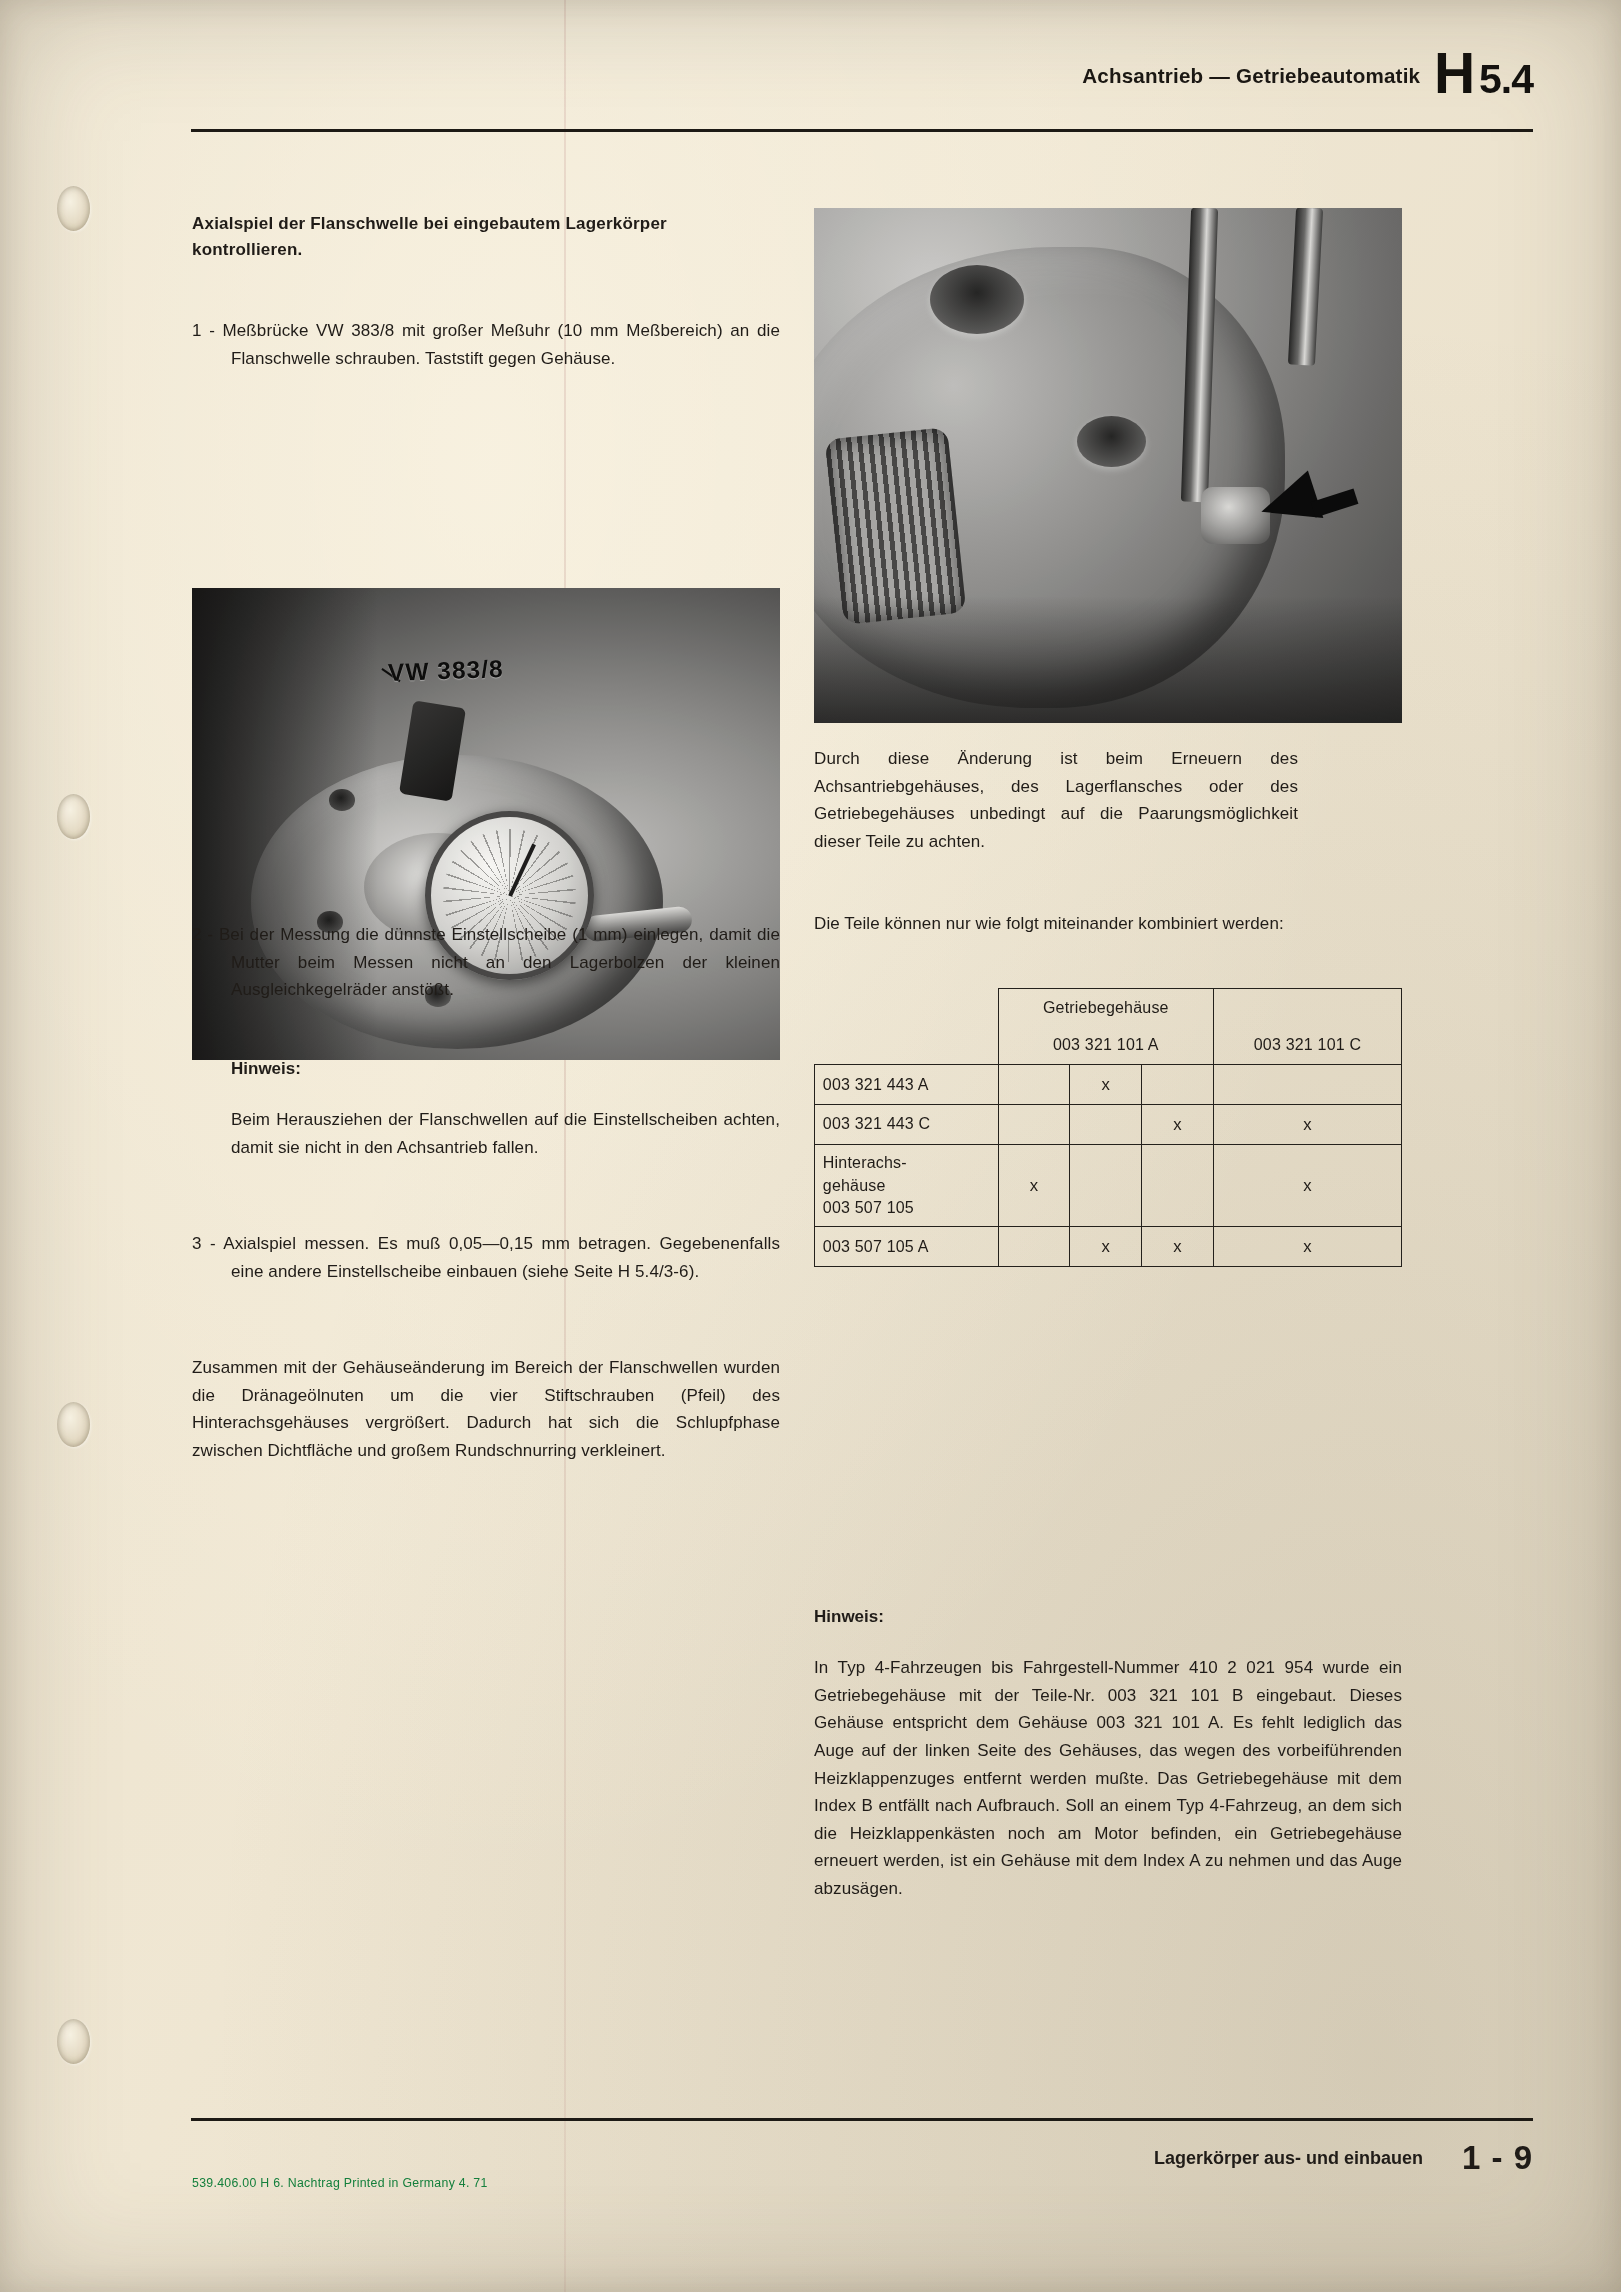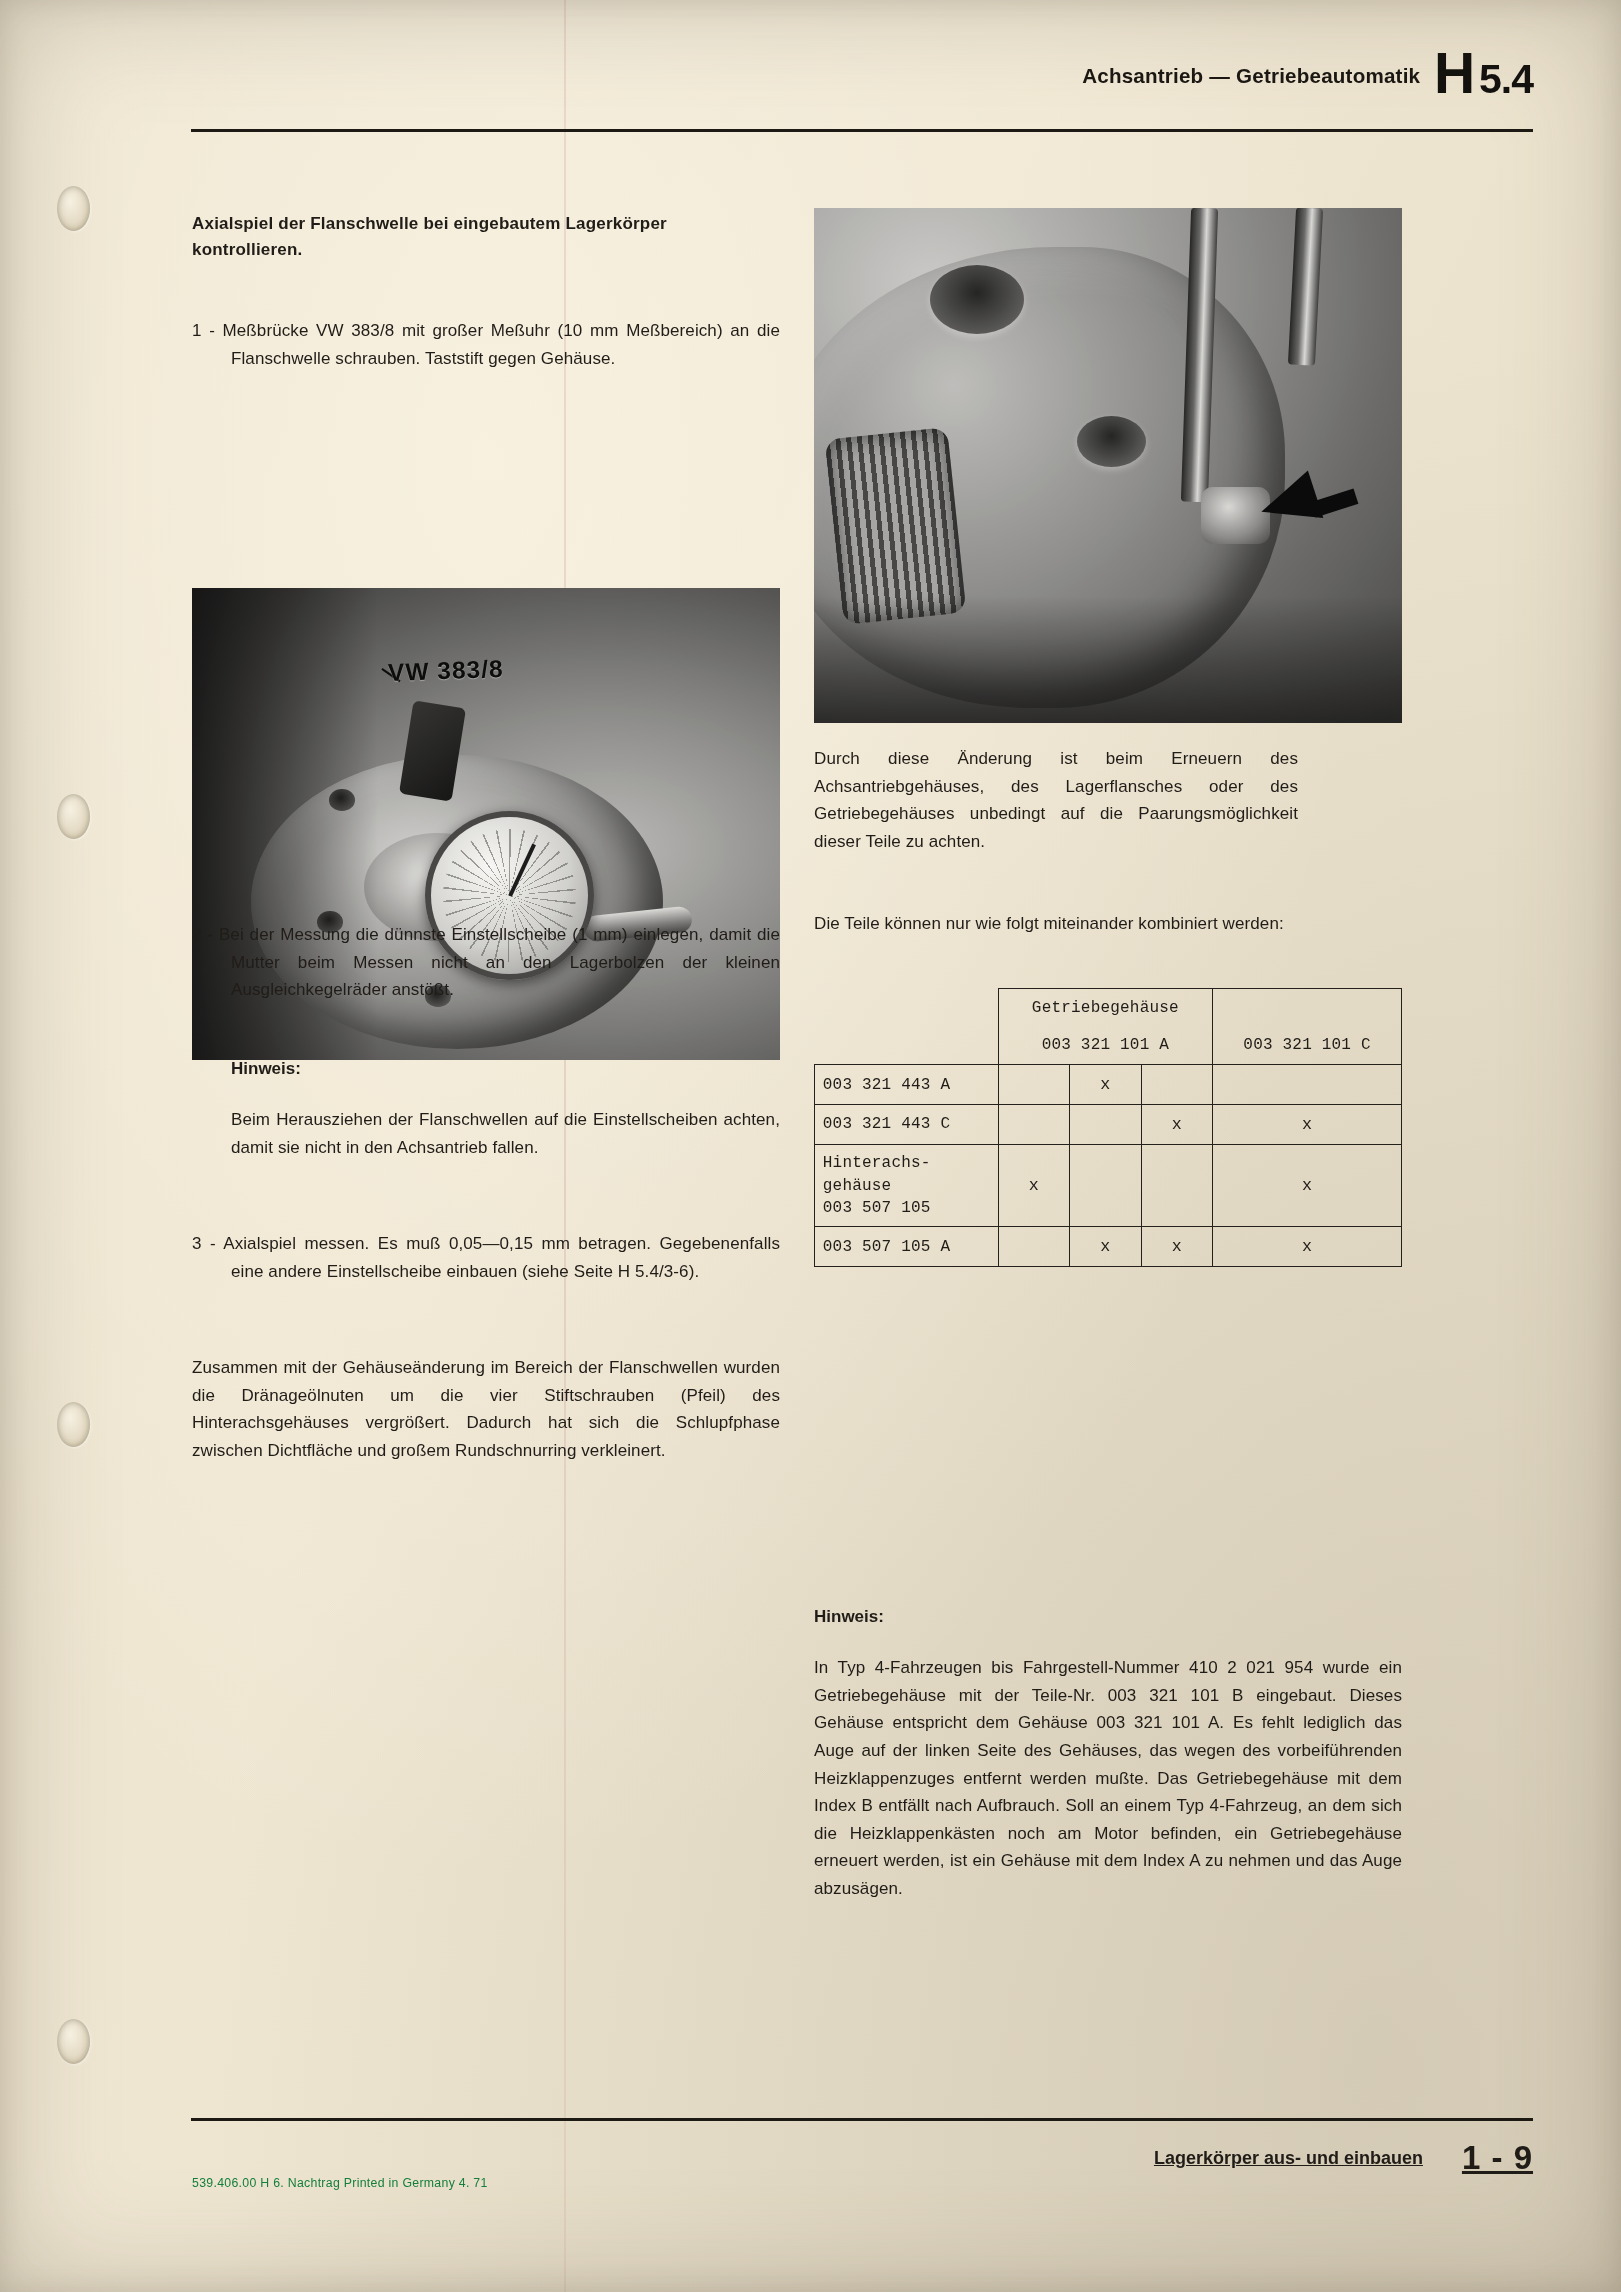--- a/index.html
+++ b/index.html
@@ -335,21 +335,20 @@
     position: absolute;
     left: 814px;
     top: 988px;
     width: 588px;
   }
   table.compat {
     border-collapse: collapse;
     width: 100%;
     font-size: 16px;
     letter-spacing: 0.2px;
-    font-family: Liberation Mono, monospace;
   }
   table.compat td, table.compat th {
     border: 1.5px solid #24211c;
     padding: 7.8px 7.8px;
     font-weight: normal;
     text-align: center;
     vertical-align: middle;
     line-height: 1.38;
   }
   table.compat td.rowlabel, table.compat th.rowlabel {
@@ -372,21 +371,20 @@
     letter-spacing: 0.3px;
     color: #15803d;
   }
   .footer-right {
     position: absolute;
     right: 88px;
     bottom: 116px;
     display: flex;
     align-items: center;
     gap: 39px;
-    text-decoration: underline;
   }
   .footer-title {
     font-weight: bold;
     font-size: 18px;
   }
   .footer-page {
     font-weight: bold;
     font-size: 33px;
     letter-spacing: 1px;
   }

